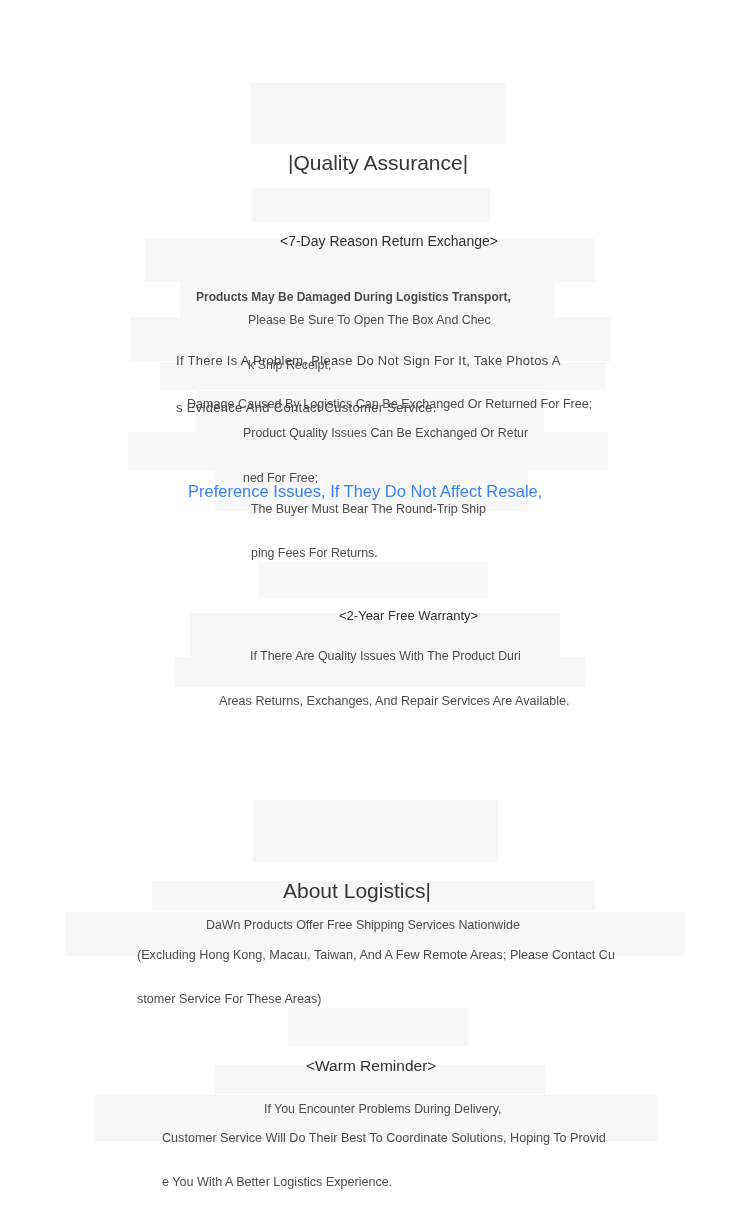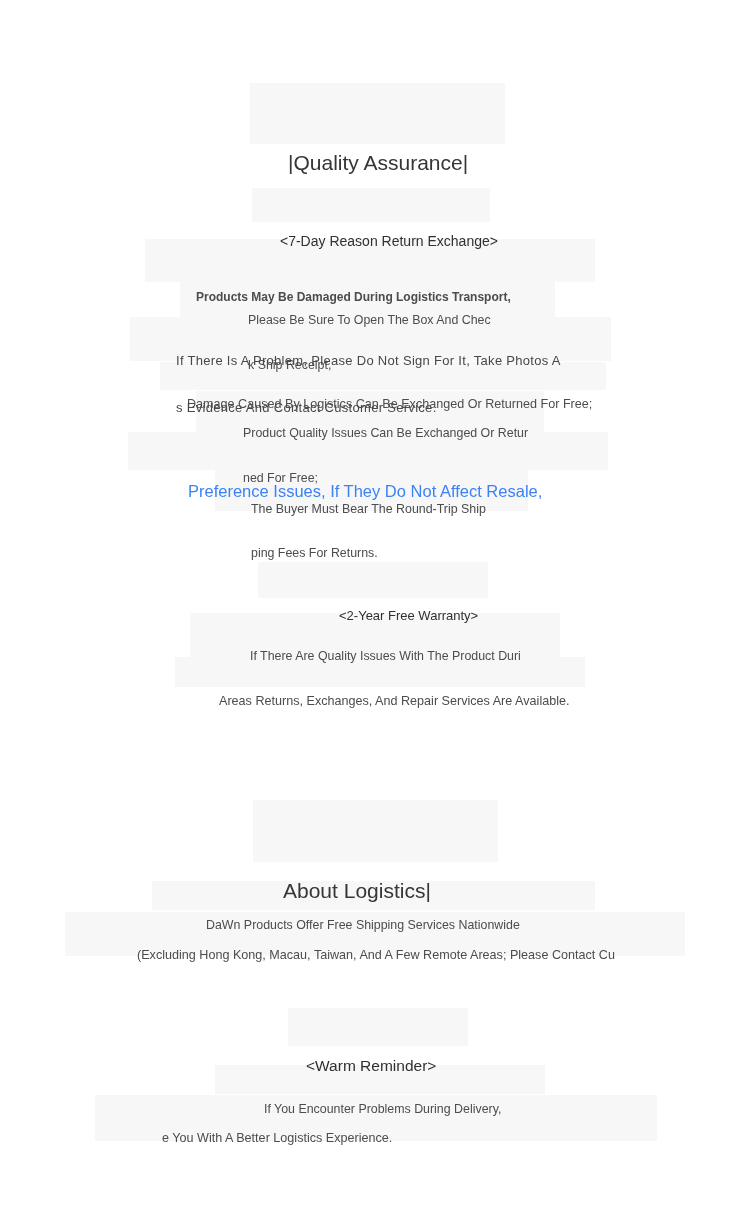--- a/index.html
+++ b/index.html
@@ -140,28 +140,30 @@
     <div class="tb t13">
       <div class="ln">About Logistics|</div>
     </div>
 
     <div class="tb t14">
       <div class="ln">DaWn Products Offer Free Shipping Services Nationwide</div>
     </div>
 
     <div class="tb t15">
       <div class="ln">(Excluding Hong Kong, Macau, Taiwan, And A Few Remote Areas; Please Contact Cu</div>
+      <div class="ln">stomer Service For These Areas)</div>
     </div>
 
     <div class="tb t16">
       <div class="ln">&lt;Warm Reminder&gt;</div>
     </div>
 
     <div class="tb t17">
       <div class="ln">If You Encounter Problems During Delivery,</div>
     </div>
 
     <div class="tb t18">
+      <div class="ln">Customer Service Will Do Their Best To Coordinate Solutions, Hoping To Provid</div>
       <div class="ln">e You With A Better Logistics Experience.</div>
     </div>
   </div>
 
 </div>
 
 </body></html>

